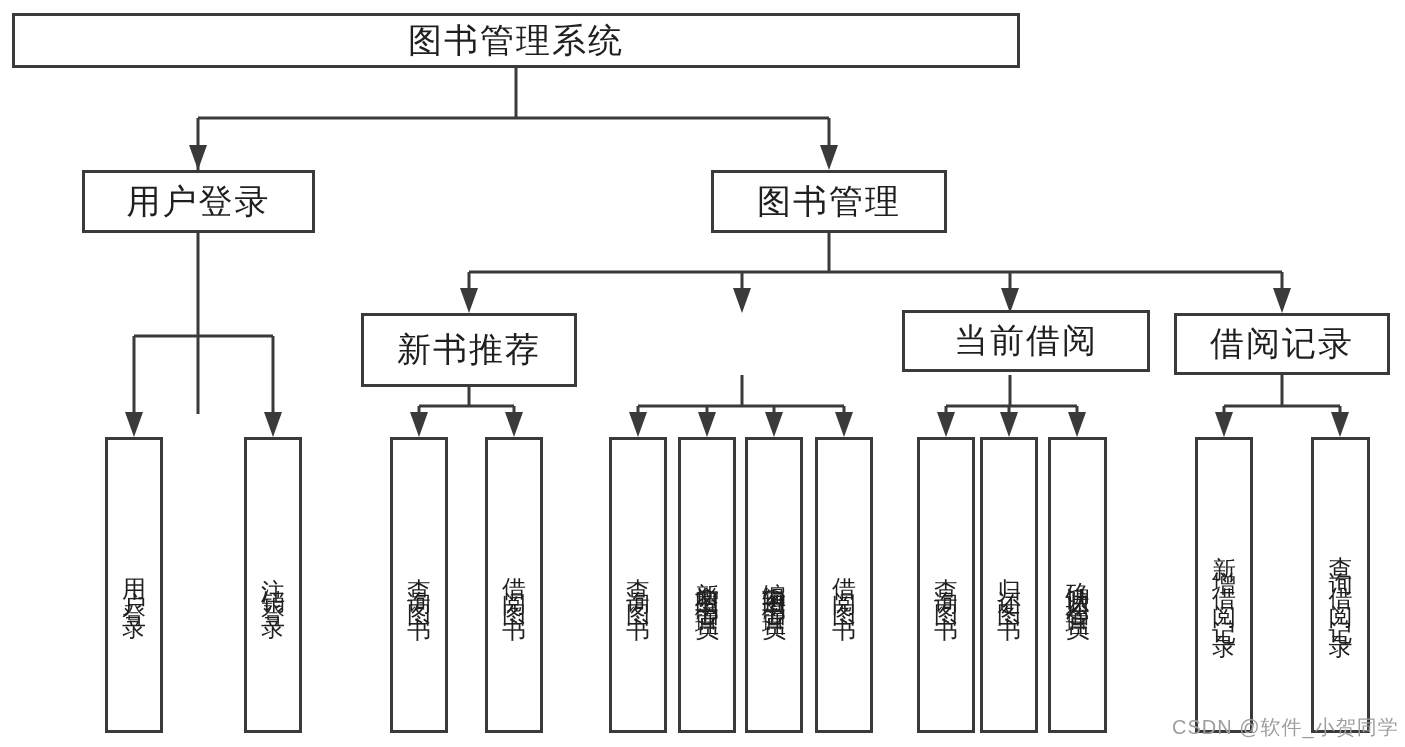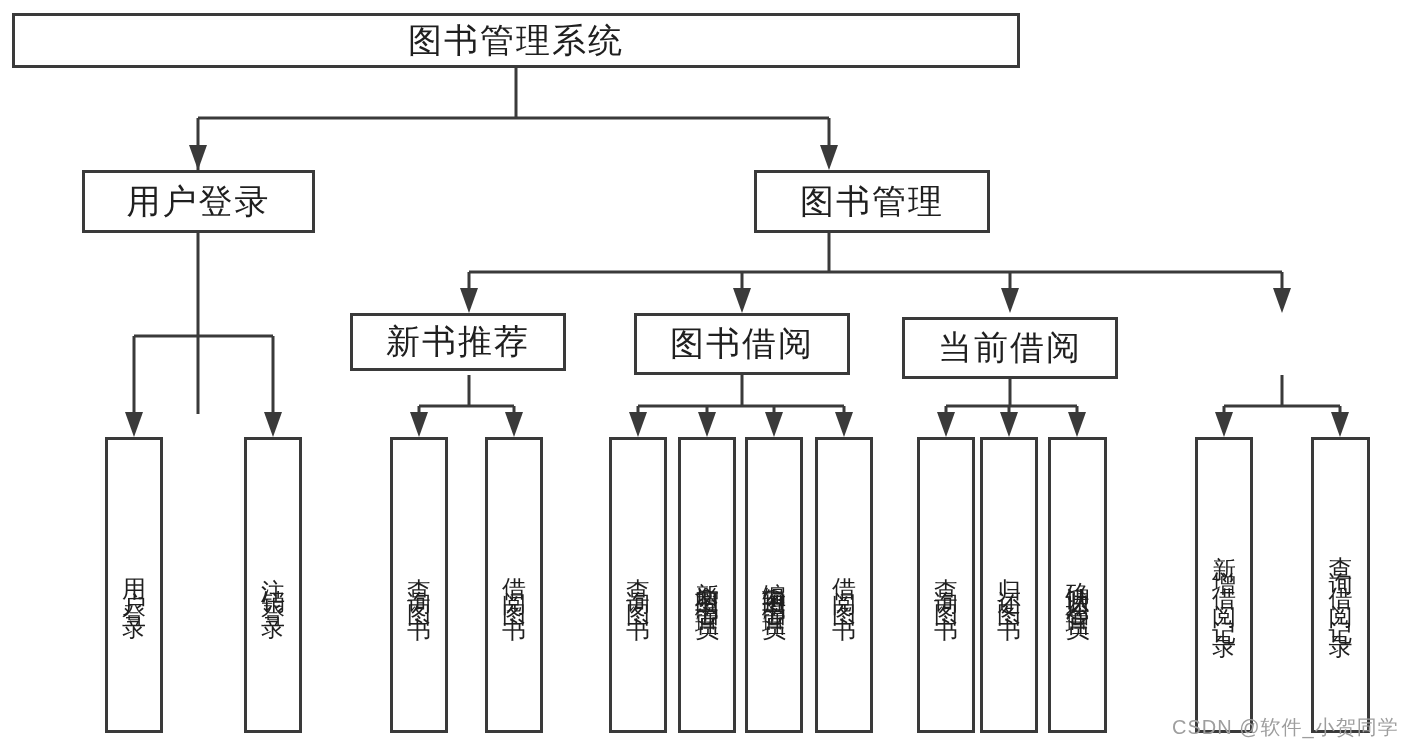--- a/index.html
+++ b/index.html
@@ -90,25 +90,25 @@
         <polygon points="1000,412 1018,412 1009,437"></polygon>
         <polygon points="1068,412 1086,412 1077,437"></polygon>
         <polygon points="1215,412 1233,412 1224,437"></polygon>
         <polygon points="1331,412 1349,412 1340,437"></polygon>
       </g>
   </svg>
 
   <div class="box h" style="left:12px; top:13px; width:1008px; height:55px;">图书管理系统</div>
 
   <div class="box h" style="left:82px; top:170px; width:233px; height:63px;">用户登录</div>
-  <div class="box h" style="left:711px; top:170px; width:236px; height:63px;margin-left:43px;">图书管理</div>
+  <div class="box h" style="left:711px; top:170px; width:236px; height:63px;">图书管理</div>
 
-  <div class="box h" style="left:350px; top:313px; width:216px; height:58px;">新书推荐</div>
-  <div class="box h" style="left:634px; top:313px; width:216px; height:62px;">图书借阅</div>
-  <div class="box h" style="left:902px; top:317px; width:216px; height:62px;">当前借阅</div>
+  <div class="box h" style="left:361px; top:313px; width:216px; height:74px;">新书推荐</div>
+  <div class="box h" style="left:902px; top:310px; width:248px; height:62px;">当前借阅</div>
+  <div class="box h" style="left:1174px; top:313px; width:216px; height:62px;">借阅记录</div>
 
   <div class="box v" style="left:105px; top:437px; width:58px; height:296px;">
     <span>用户登录</span>
   </div>
   <div class="box v" style="left:244px; top:437px; width:58px; height:296px;">
     <span>注销登录</span>
   </div>
 
   <div class="box v" style="left:390px; top:437px; width:58px; height:296px;">
     <span>查询图书</span>

